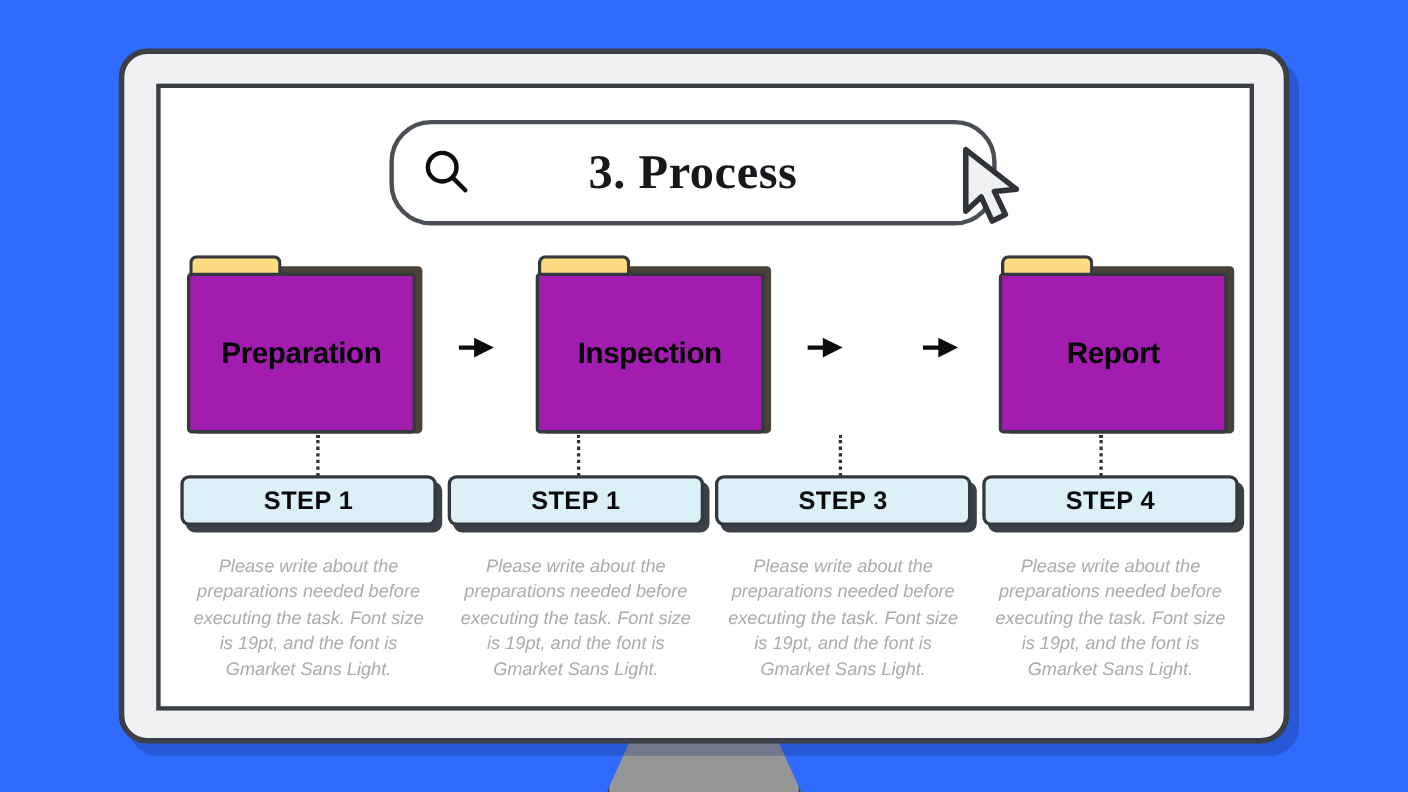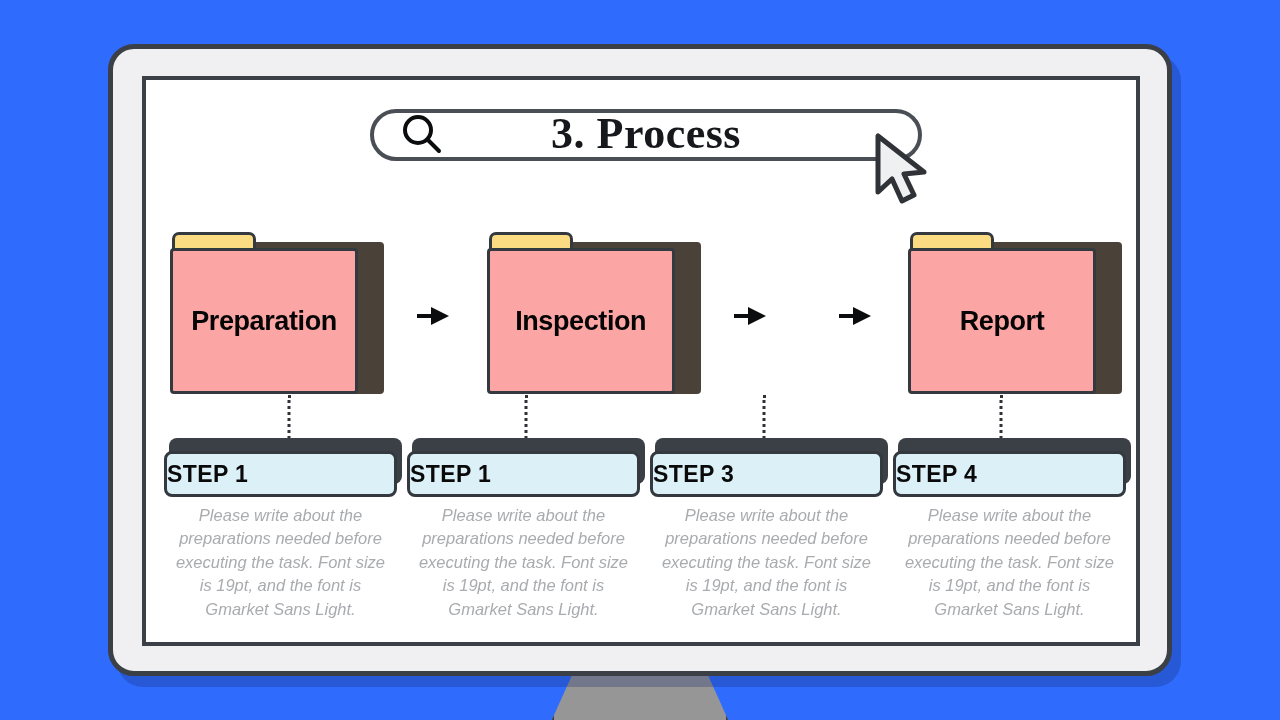--- a/index.html
+++ b/index.html
@@ -42,22 +42,22 @@
     left: 29px; top: 27px;
     width: 998px; height: 570px;
     background: #ffffff;
     border: 4px solid #3b3f46;
     overflow: hidden;
   }
 
   
   .searchbar {
     position: absolute;
-    left: 224px; top: 29px;
-    width: 552px; height: 52px;
+    left: 208px; top: 29px;
+    width: 552px; height: 96px;
     border: 4px solid #4a4e55;
     border-radius: 38px;
     background: #fff;
   }
   .search-icon {
     position: absolute;
     left: 24px; top: 50%;
     transform: translateY(-50%);
     width: 48px; height: 48px;
   }
@@ -104,22 +104,22 @@
     left: 2px; top: 0;
     width: 84px; height: 22px;
     background: #fbdc82;
     border: 3px solid #34383f;
     border-bottom: none;
     border-radius: 7px 7px 0 0;
   }
   .folder-body {
     position: absolute;
     left: 0; top: 16px;
-    width: 188px; height: 146px;
-    background: #fca5a5;
+    width: 208px; height: 146px;
+    background: #a21caf;
     border: 3px solid #34383f;
     border-radius: 4px;
     display: flex;
     align-items: center;
     justify-content: center;
   }
   .folder-label {
     font-size: 27px;
     font-weight: 700;
     color: #050505;
@@ -172,21 +172,21 @@
   }
   .step-box {
     position: absolute;
     left: 0; top: 0;
     width: 100%; height: 46px;
     background: #dcf0f8;
     border: 3px solid #34383f;
     border-radius: 8px;
     display: flex;
     align-items: center;
-    margin-top: 19px;
+    justify-content: center;
   }
   .step-label {
     font-size: 23px;
     font-weight: 700;
     color: #0a0a0a;
     letter-spacing: 0.4px;
   }
   .desc {
     margin-top: 20px;
     padding: 0 6px;

